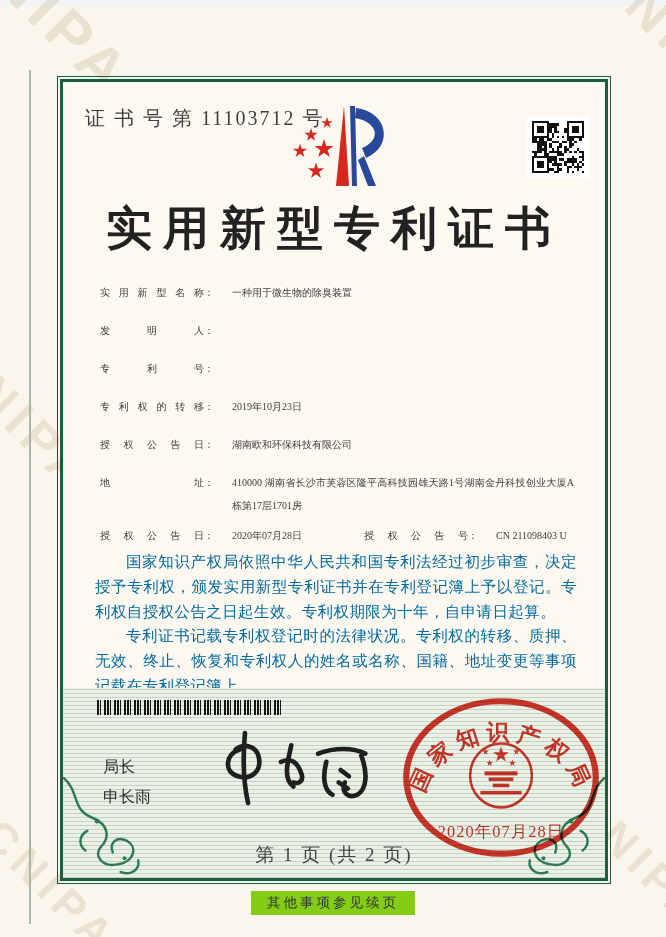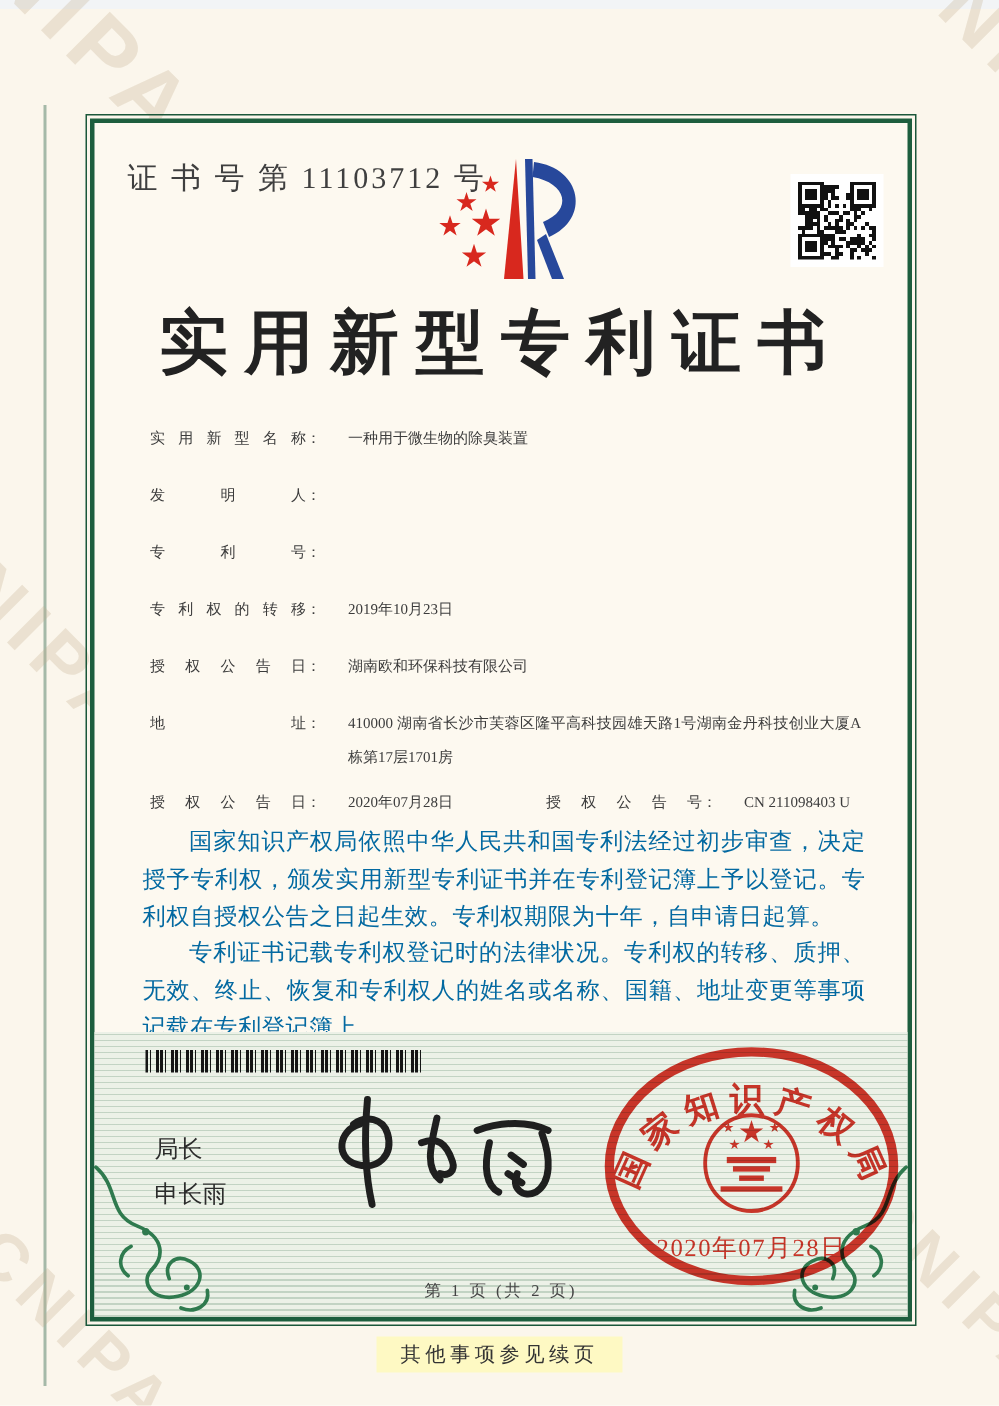--- a/index.html
+++ b/index.html
@@ -46,30 +46,30 @@
   
   .band{position:absolute;left:0;bottom:0;width:100%;height:190px;
         background-color:#ecf1e7;
         background-image:repeating-linear-gradient(0deg,rgba(98,142,112,.30) 0 1px,transparent 1px 4px);margin-top:31px;}
   .barcode{position:absolute;left:34px;top:12px;width:186px;height:15px;
            background:repeating-linear-gradient(90deg,#151515 0 2px,transparent 2px 3px,#151515 3px 4px,transparent 4px 7px,#151515 7px 9px,transparent 9px 10px);}
   .signer{position:absolute;left:40px;top:64px;font-family:"Liberation Sans","DejaVu Sans",sans-serif;
           font-size:16px;line-height:30px;color:#2c2c2c;}
   .sig-svg{position:absolute;left:148px;top:36px;width:175px;height:88px;}
   .page-footer{position:absolute;left:0;bottom:10px;width:100%;text-align:center;
-               font-size:11px;letter-spacing:2px;color:#444;}
+               font-size:19px;letter-spacing:2px;color:#444;}
   .flourish{position:absolute;width:88px;height:108px;bottom:-4px;}
   .flourish.fl-left{left:-3px;transform:scaleX(-1);}
   .flourish.fl-right{right:-3px;}
   
   .seal{position:absolute;left:398px;top:692px;width:206px;height:172px;z-index:5;
         mix-blend-mode:multiply;opacity:.93;}
   
   .continuation{position:absolute;left:50%;top:891px;transform:translateX(-50%);
-                background:#fef9c3;padding:3px 16px;font-size:13.5px;letter-spacing:3px;color:#333;z-index:3;}
+                background:#84cc16;padding:3px 16px;font-size:13.5px;letter-spacing:3px;color:#333;z-index:3;}
 </style>
 </head>
 <body>
 
 <div class="page">
 
   <div class="top-strip"></div>
   <div class="left-edge-line"></div>
 
   <div class="wm wm1">CNIPA</div>

